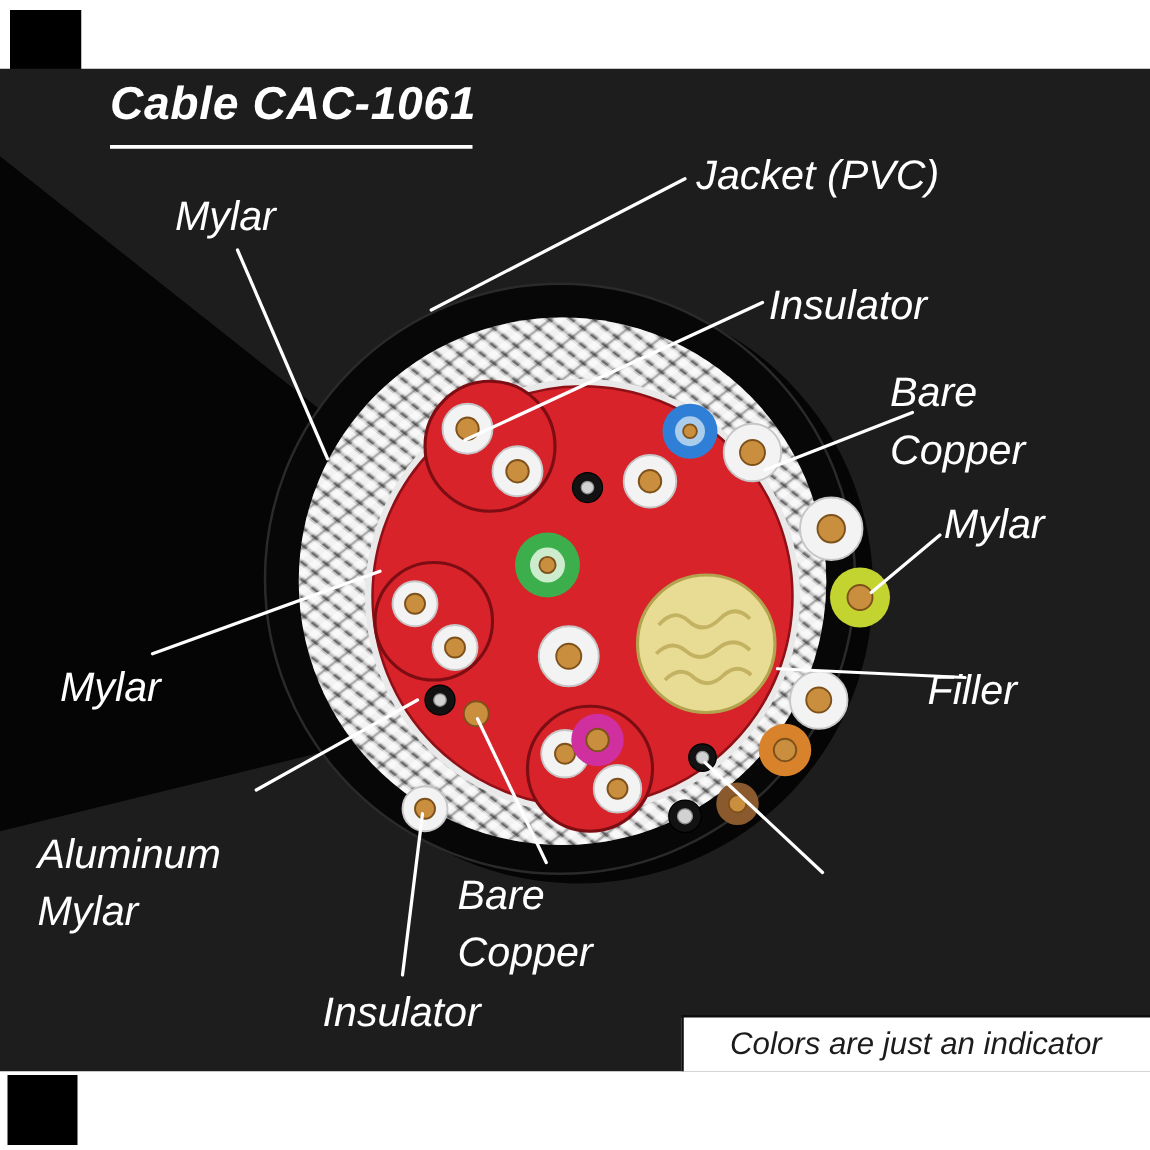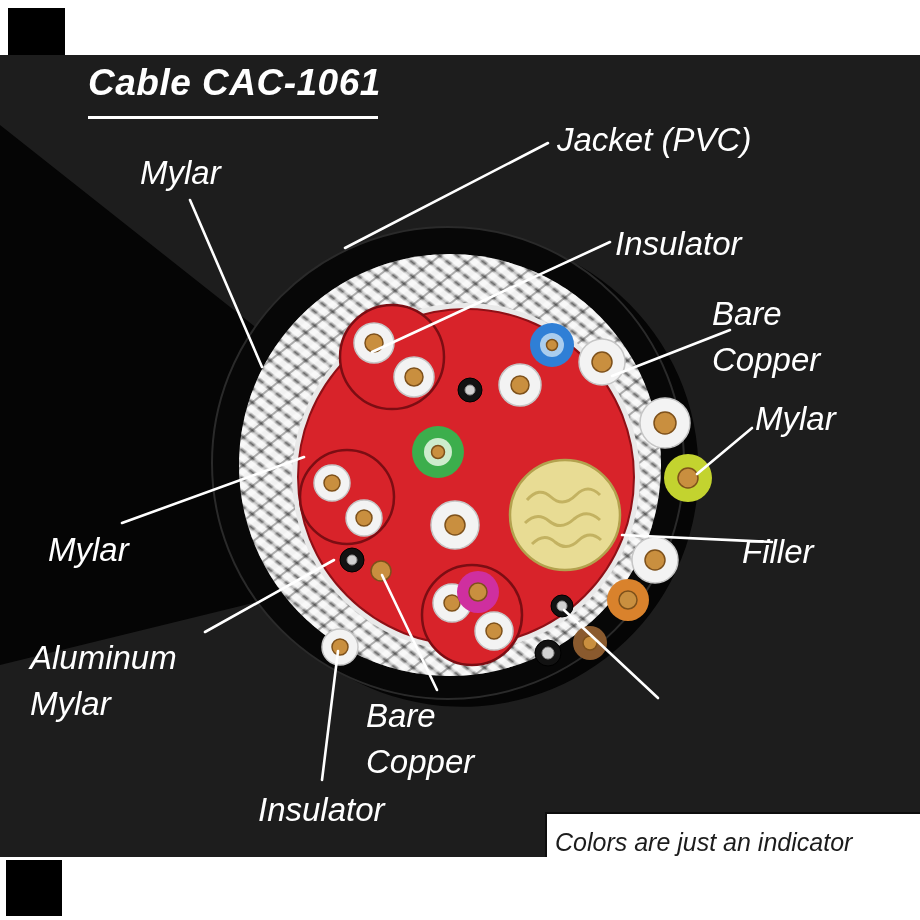--- a/index.html
+++ b/index.html
@@ -22,21 +22,21 @@
   }
   .title-underline{position:absolute;left:88px;top:116px;width:290px;height:3px;background:#fff;}
   .lbl{
     position:absolute;color:var(--label-text,#fff);font-size:33px;line-height:1.38;white-space:nowrap;
   }
   .lbl.center{text-align:left;}
   .lbl.center div{white-space:nowrap;}
   .disclaimer{
     position:absolute;left:545px;top:812px;width:375px;height:45px;
     background:#fff;border-top:2px solid #0d0d0d;border-left:2px solid #0d0d0d;
-    box-sizing:border-box;display:flex;align-items:flex-end;padding-left:8px;
+    box-sizing:border-box;display:flex;align-items:center;padding-left:37px;
     color:#1c1c1c;font-size:25px;
   }
   
   .fill-red{fill:var(--insulation-red,#d8232a);}
   .subcable{fill:var(--insulation-red,#d8232a);stroke:#7c0d13;stroke-width:2.5;}
   .white-wire{fill:#f3f3f3;stroke:#c6c6c6;stroke-width:1.5;}
   .copper{fill:var(--copper,#c98f3f);stroke:#7e511b;stroke-width:1.5;}
   .fill-filler{fill:var(--filler-cotton,#e8dc94);stroke:#b3a24e;stroke-width:2.5;}
   .fill-blue{fill:var(--wire-blue,#2f7fd6);}
   .fill-green{fill:var(--wire-green,#3cae4c);}
@@ -211,21 +211,21 @@
   </div>
 
   <div class="lbl" style="left:755px;top:396px;">Mylar</div>
 
   <div class="lbl center" style="left:742px;top:529px;width:165px;">
     <div>Filler</div>
   </div>
 
   <div class="lbl" style="left:48px;top:527px;">Mylar</div>
 
-  <div class="lbl center" style="left:30px;top:635px;width:235px;">
+  <div class="lbl center" style="left:30px;top:660px;width:235px;">
     <div>Aluminum</div>
     <div>Mylar</div>
   </div>
 
   <div class="lbl center" style="left:366px;top:693px;width:162px;">
     <div>Bare</div>
     <div>Copper</div>
   </div>
 
   <div class="lbl" style="left:258px;top:787px;">Insulator</div>

